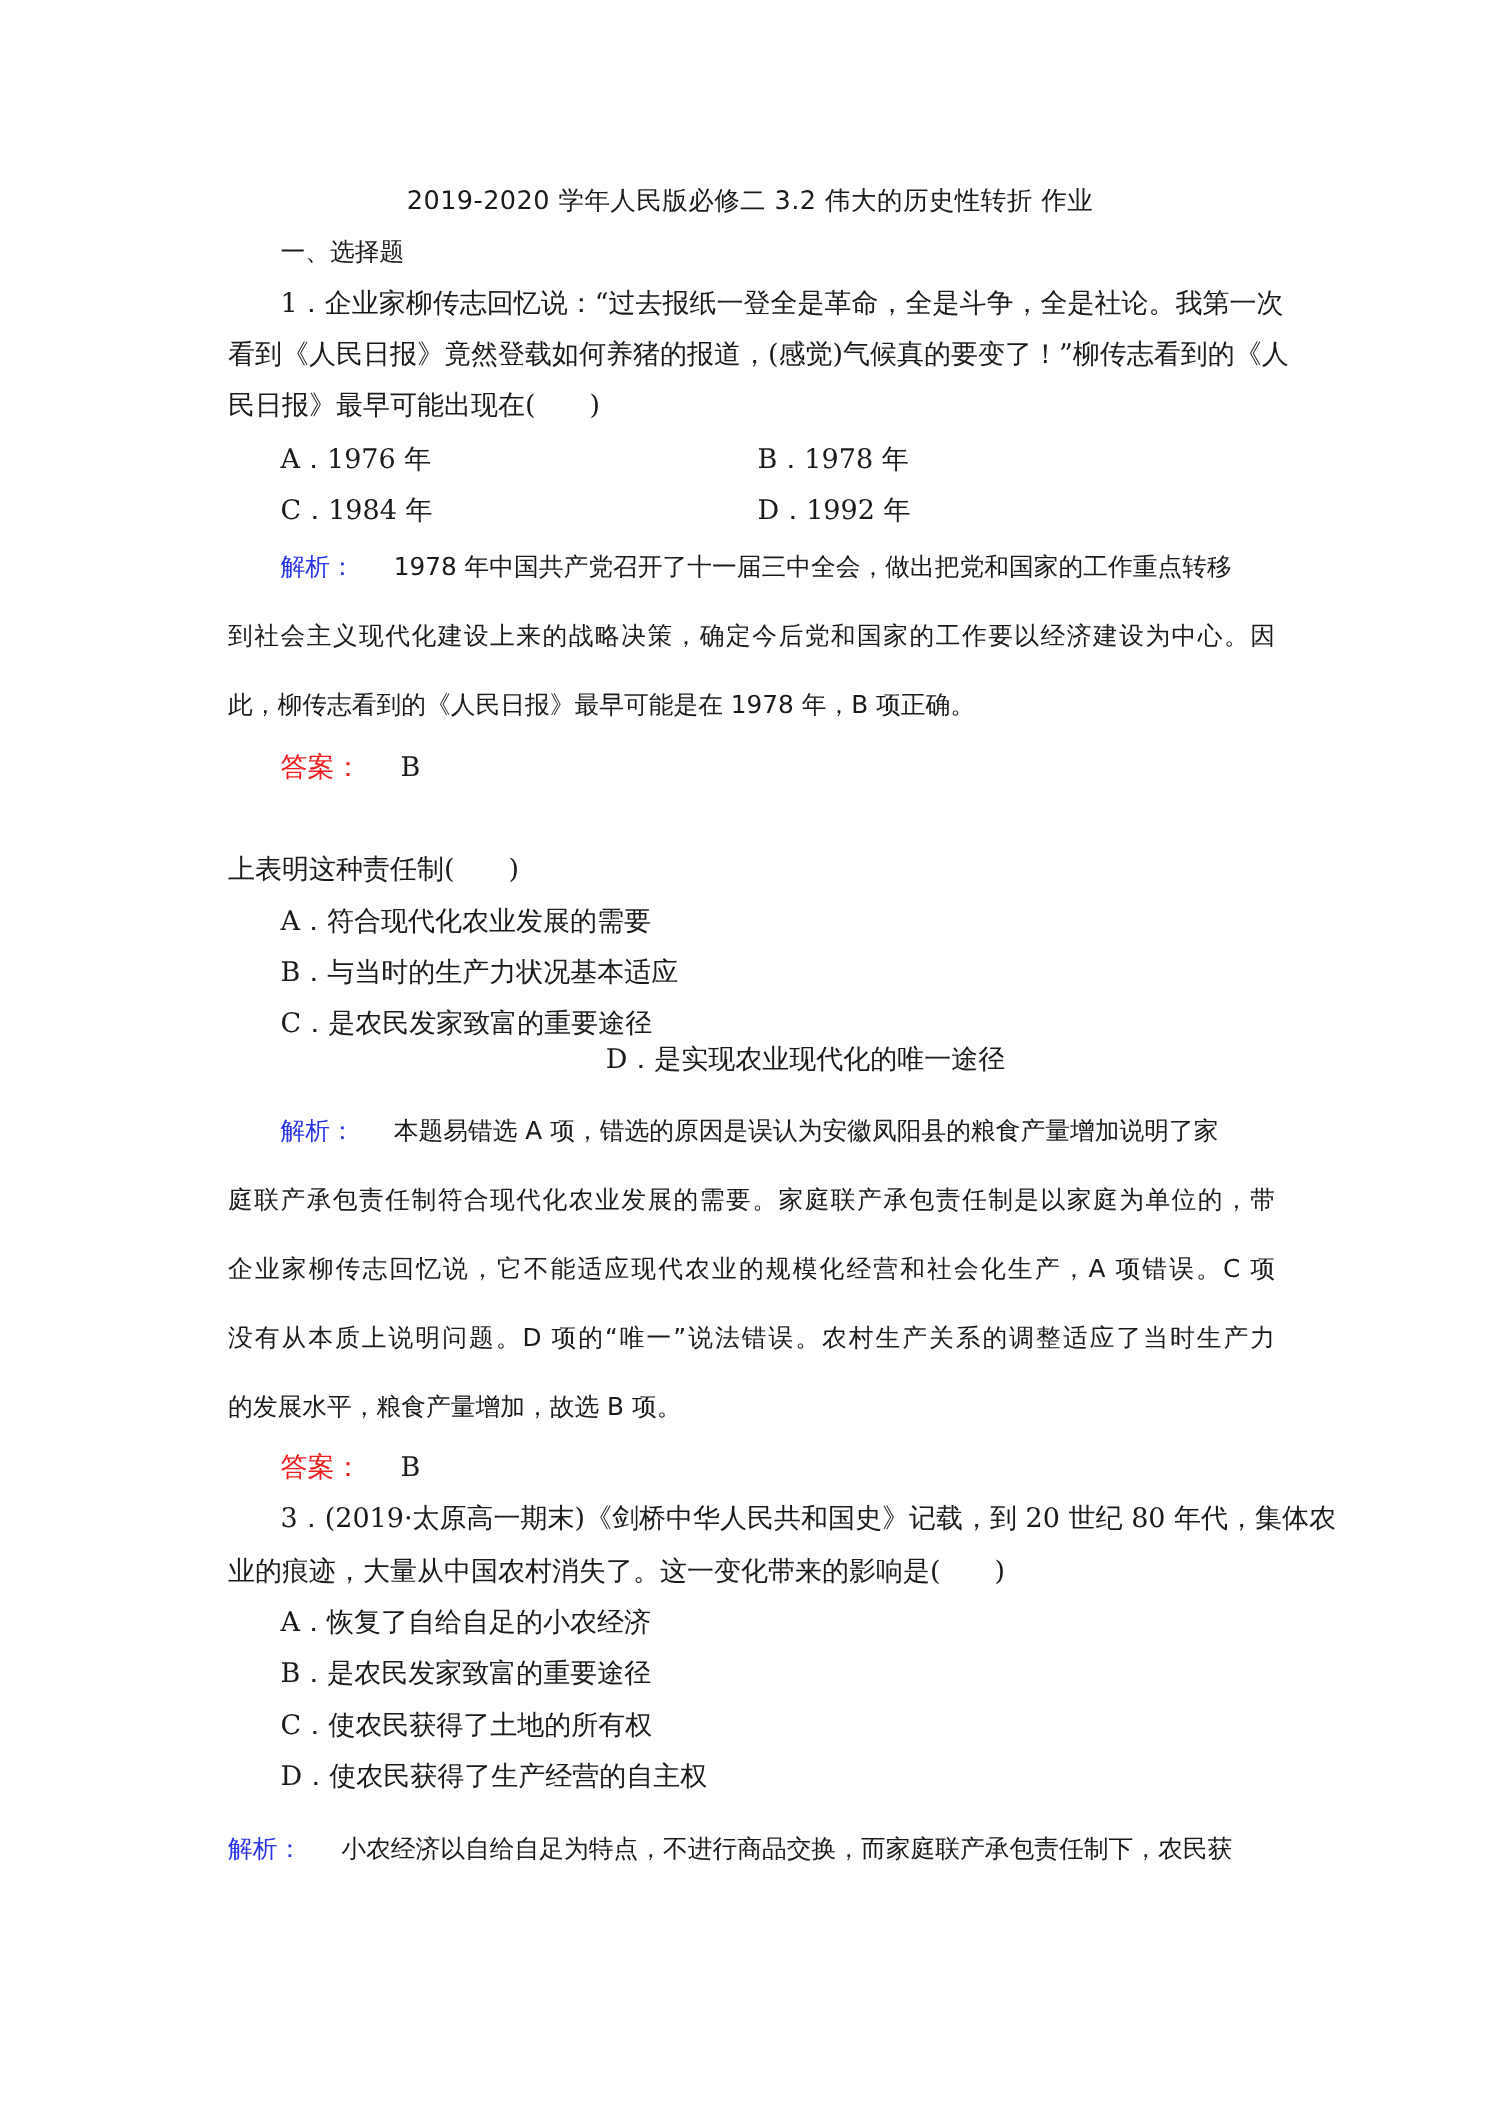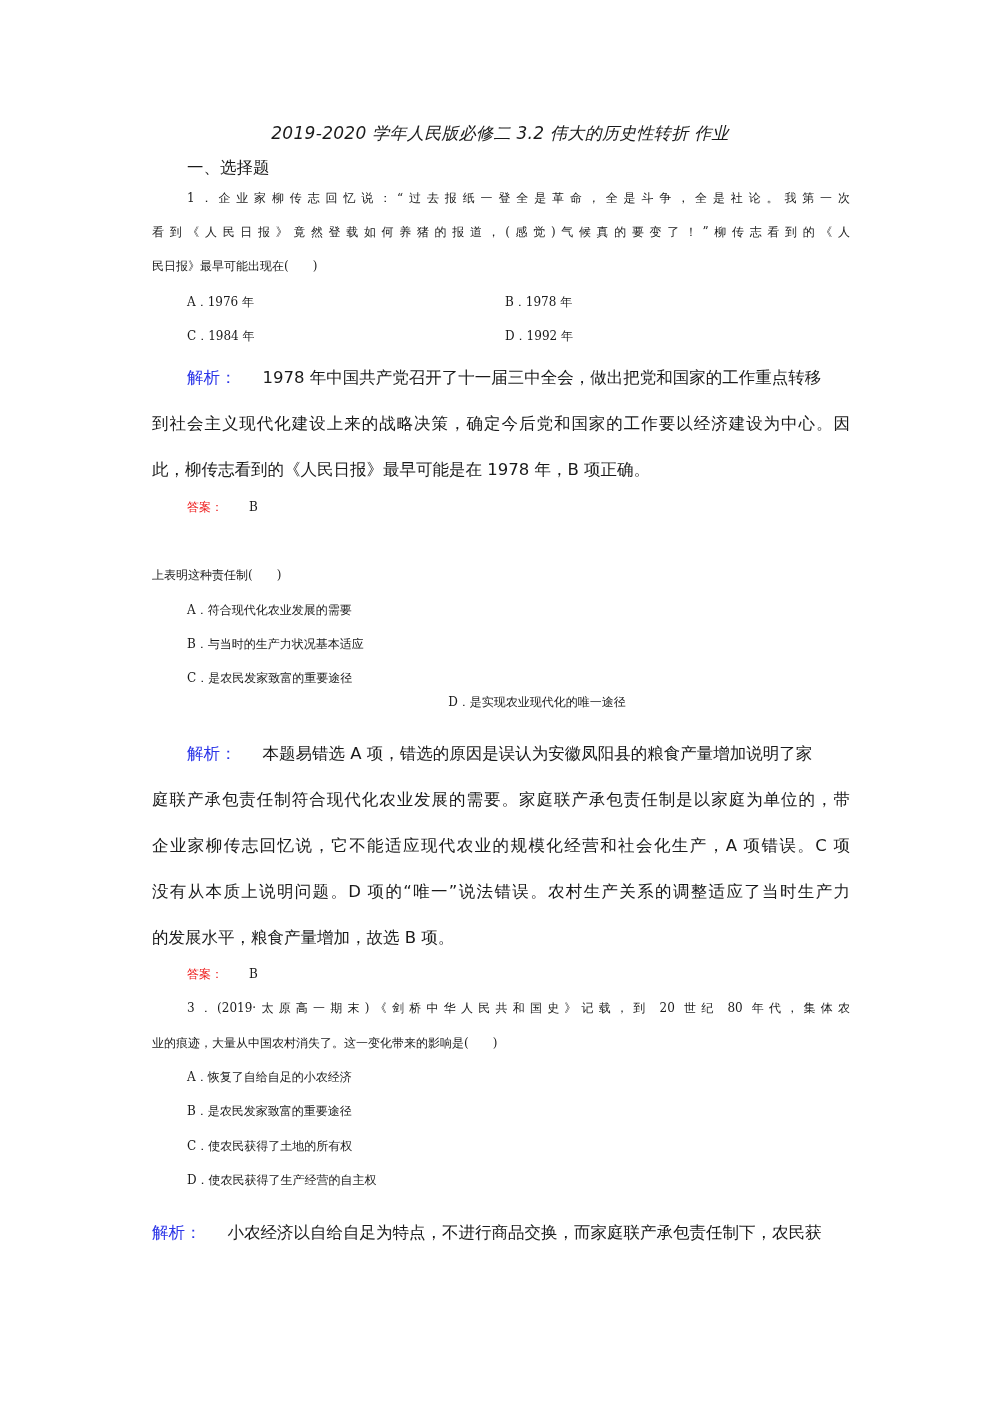--- a/index.html
+++ b/index.html
@@ -1,21 +1,21 @@
 <!DOCTYPE html>
 <html><head>
 <meta charset="utf-8">
 <style>
   html, body { margin: 0; padding: 0; background: #ffffff; }
   body { width: 1000px; height: 1414px; position: relative; overflow: hidden;
          font-family: "DejaVu Serif", "Liberation Serif", serif; color: #1a1a1a; }
   .page { position: absolute; left: 0; top: 0; width: 1000px; height: 1414px; }
   .title { position: absolute; top: 122px; left: 0; width: 1000px; text-align: center;
-           font-family: "DejaVu Sans", "Liberation Sans", sans-serif; font-size: 17px; letter-spacing: 0.3px; font-style: italic; }
-  .line { position: absolute; left: 152px; width: 700px; font-size: 12px; white-space: nowrap; }
+           font-family: "DejaVu Sans", "Liberation Sans", sans-serif; font-size: 17px; letter-spacing: 0.3px; }
+  .line { position: absolute; left: 152px; width: 700px; font-size: 18px; white-space: nowrap; }
   .indent { left: 187px; }
   .sans { font-family: "DejaVu Sans", "Liberation Sans", sans-serif; font-size: 16.5px; }
   .label-blue { color: #2b35e8; font-family: "DejaVu Sans", "Liberation Sans", sans-serif; margin-right: 26px; }
   .label-red { color: #ee1c1c; font-family: "DejaVu Sans", "Liberation Sans", sans-serif; margin-right: 26px; }
   .section { position: absolute; left: 187px; top: 157px; font-family: "DejaVu Sans", "Liberation Sans", sans-serif; font-size: 16.5px; }
   .just { text-align: justify; text-align-last: justify; }
 </style>
 </head>
 <body>
 

